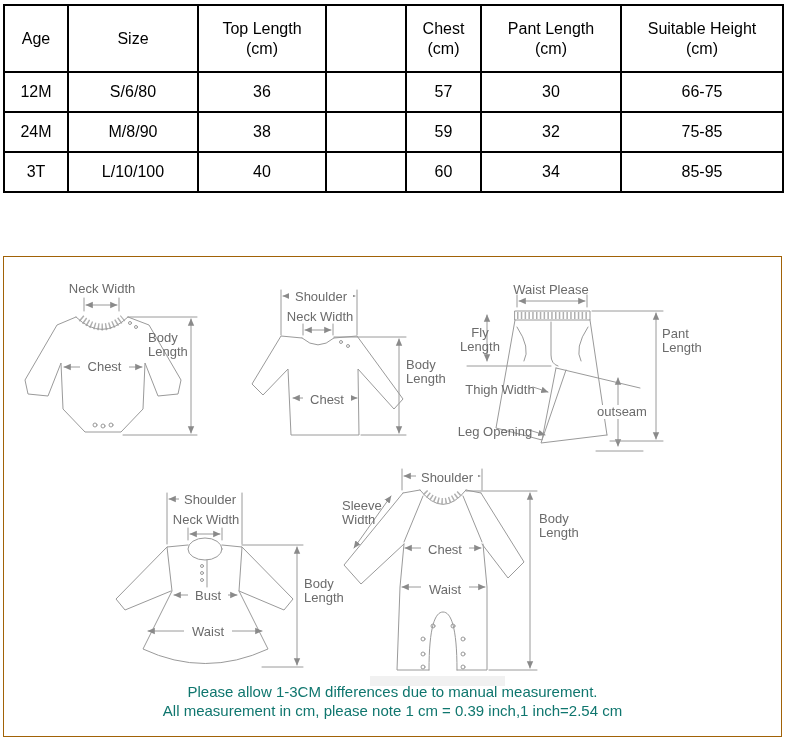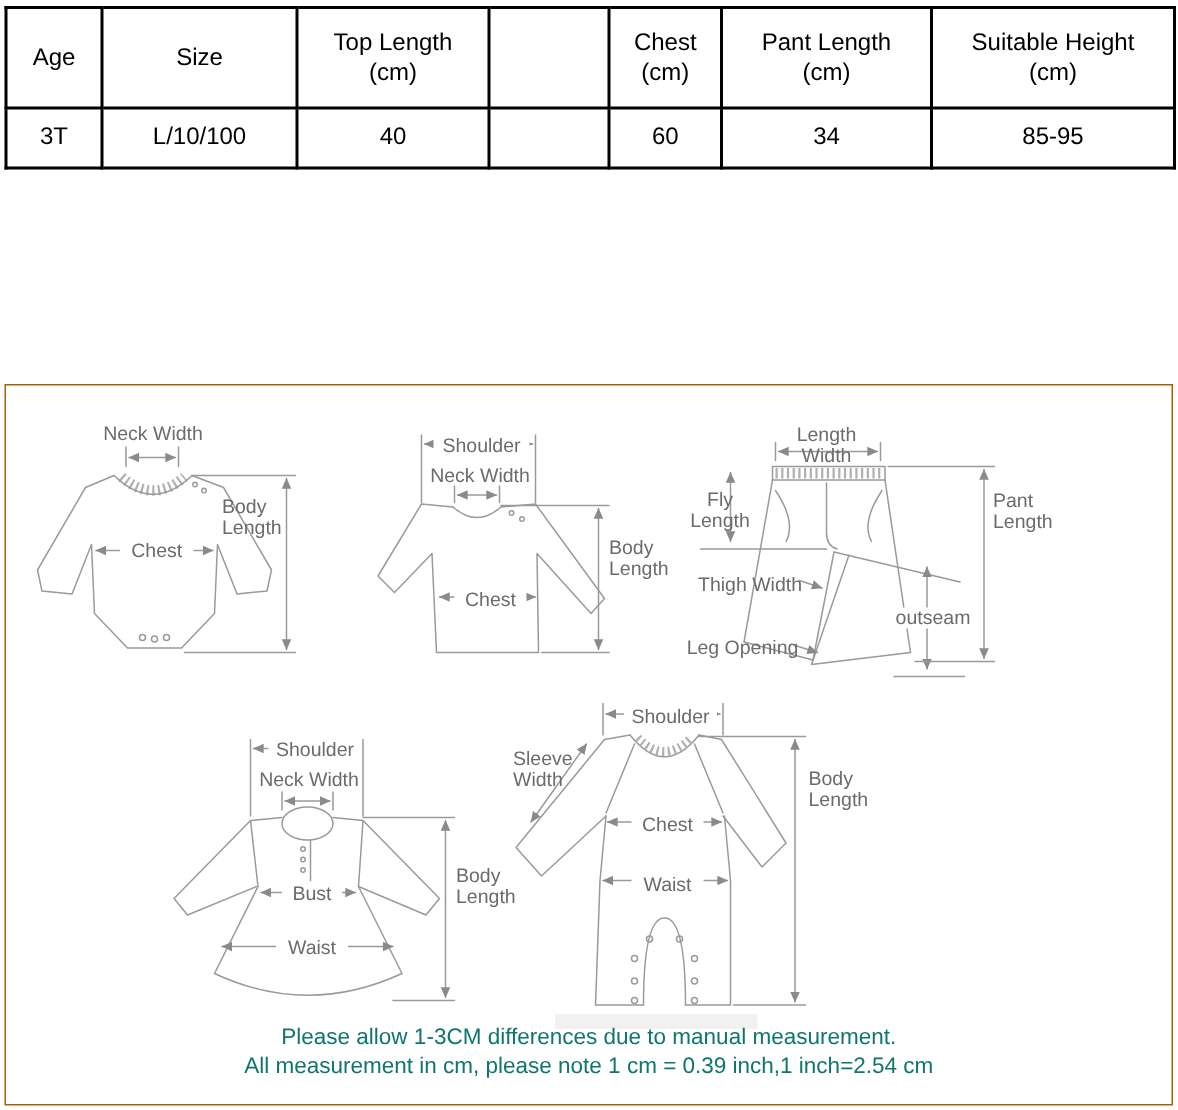--- a/index.html
+++ b/index.html
@@ -55,20 +55,38 @@
         <th></th>
         <th>Chest
 (cm)</th>
         <th>Pant  Length
 (cm)</th>
         <th>Suitable Height
 (cm)</th>
       </tr>
     </thead>
     <tbody>
+      <tr>
+        <td>12M</td>
+        <td>S/6/80</td>
+        <td>36</td>
+        <td></td>
+        <td>57</td>
+        <td>30</td>
+        <td>66-75</td>
+      </tr>
+      <tr>
+        <td>24M</td>
+        <td>M/8/90</td>
+        <td>38</td>
+        <td></td>
+        <td>59</td>
+        <td>32</td>
+        <td>75-85</td>
+      </tr>
       <tr>
         <td>3T</td>
         <td>L/10/100</td>
         <td>40</td>
         <td></td>
         <td>60</td>
         <td>34</td>
         <td>85-95</td>
       </tr>
     </tbody>
@@ -195,21 +213,21 @@
 
     <div class="mlabel" style="left:64px;top:25px;width:68px">Neck Width</div>
     <div class="mlabel bg" style="left:76px;top:103px;width:45px">Chest</div>
     <div class="mlabel two" style="left:144px;top:74px;width:44px">Body Length</div>
 
     <div class="mlabel bg" style="left:285px;top:33px;width:60px">Shoulder</div>
     <div class="mlabel" style="left:282px;top:53px;width:68px">Neck Width</div>
     <div class="mlabel bg" style="left:299px;top:136px;width:44px">Chest</div>
     <div class="mlabel two" style="left:402px;top:101px;width:46px">Body Length</div>
 
-    <div class="mlabel" style="left:509px;top:26px;width:76px">Length Width</div>
+    <div class="mlabel" style="left:509px;top:26px;width:76px">Waist Please</div>
     <div class="mlabel" style="left:452px;top:69px;width:48px">Fly Length</div>
     <div class="mlabel" style="left:458px;top:126px;width:76px">Thigh Width</div>
     <div class="mlabel" style="left:452px;top:168px;width:78px">Leg Opening</div>
     <div class="mlabel bg" style="left:588px;top:148px;width:56px">outseam</div>
     <div class="mlabel two" style="left:658px;top:70px;width:46px">Pant Length</div>
 
     <div class="mlabel bg" style="left:175px;top:236px;width:58px">Shoulder</div>
     <div class="mlabel" style="left:168px;top:256px;width:68px">Neck Width</div>
     <div class="mlabel bg" style="left:184px;top:332px;width:36px">Bust</div>
     <div class="mlabel bg" style="left:180px;top:368px;width:44px">Waist</div>

